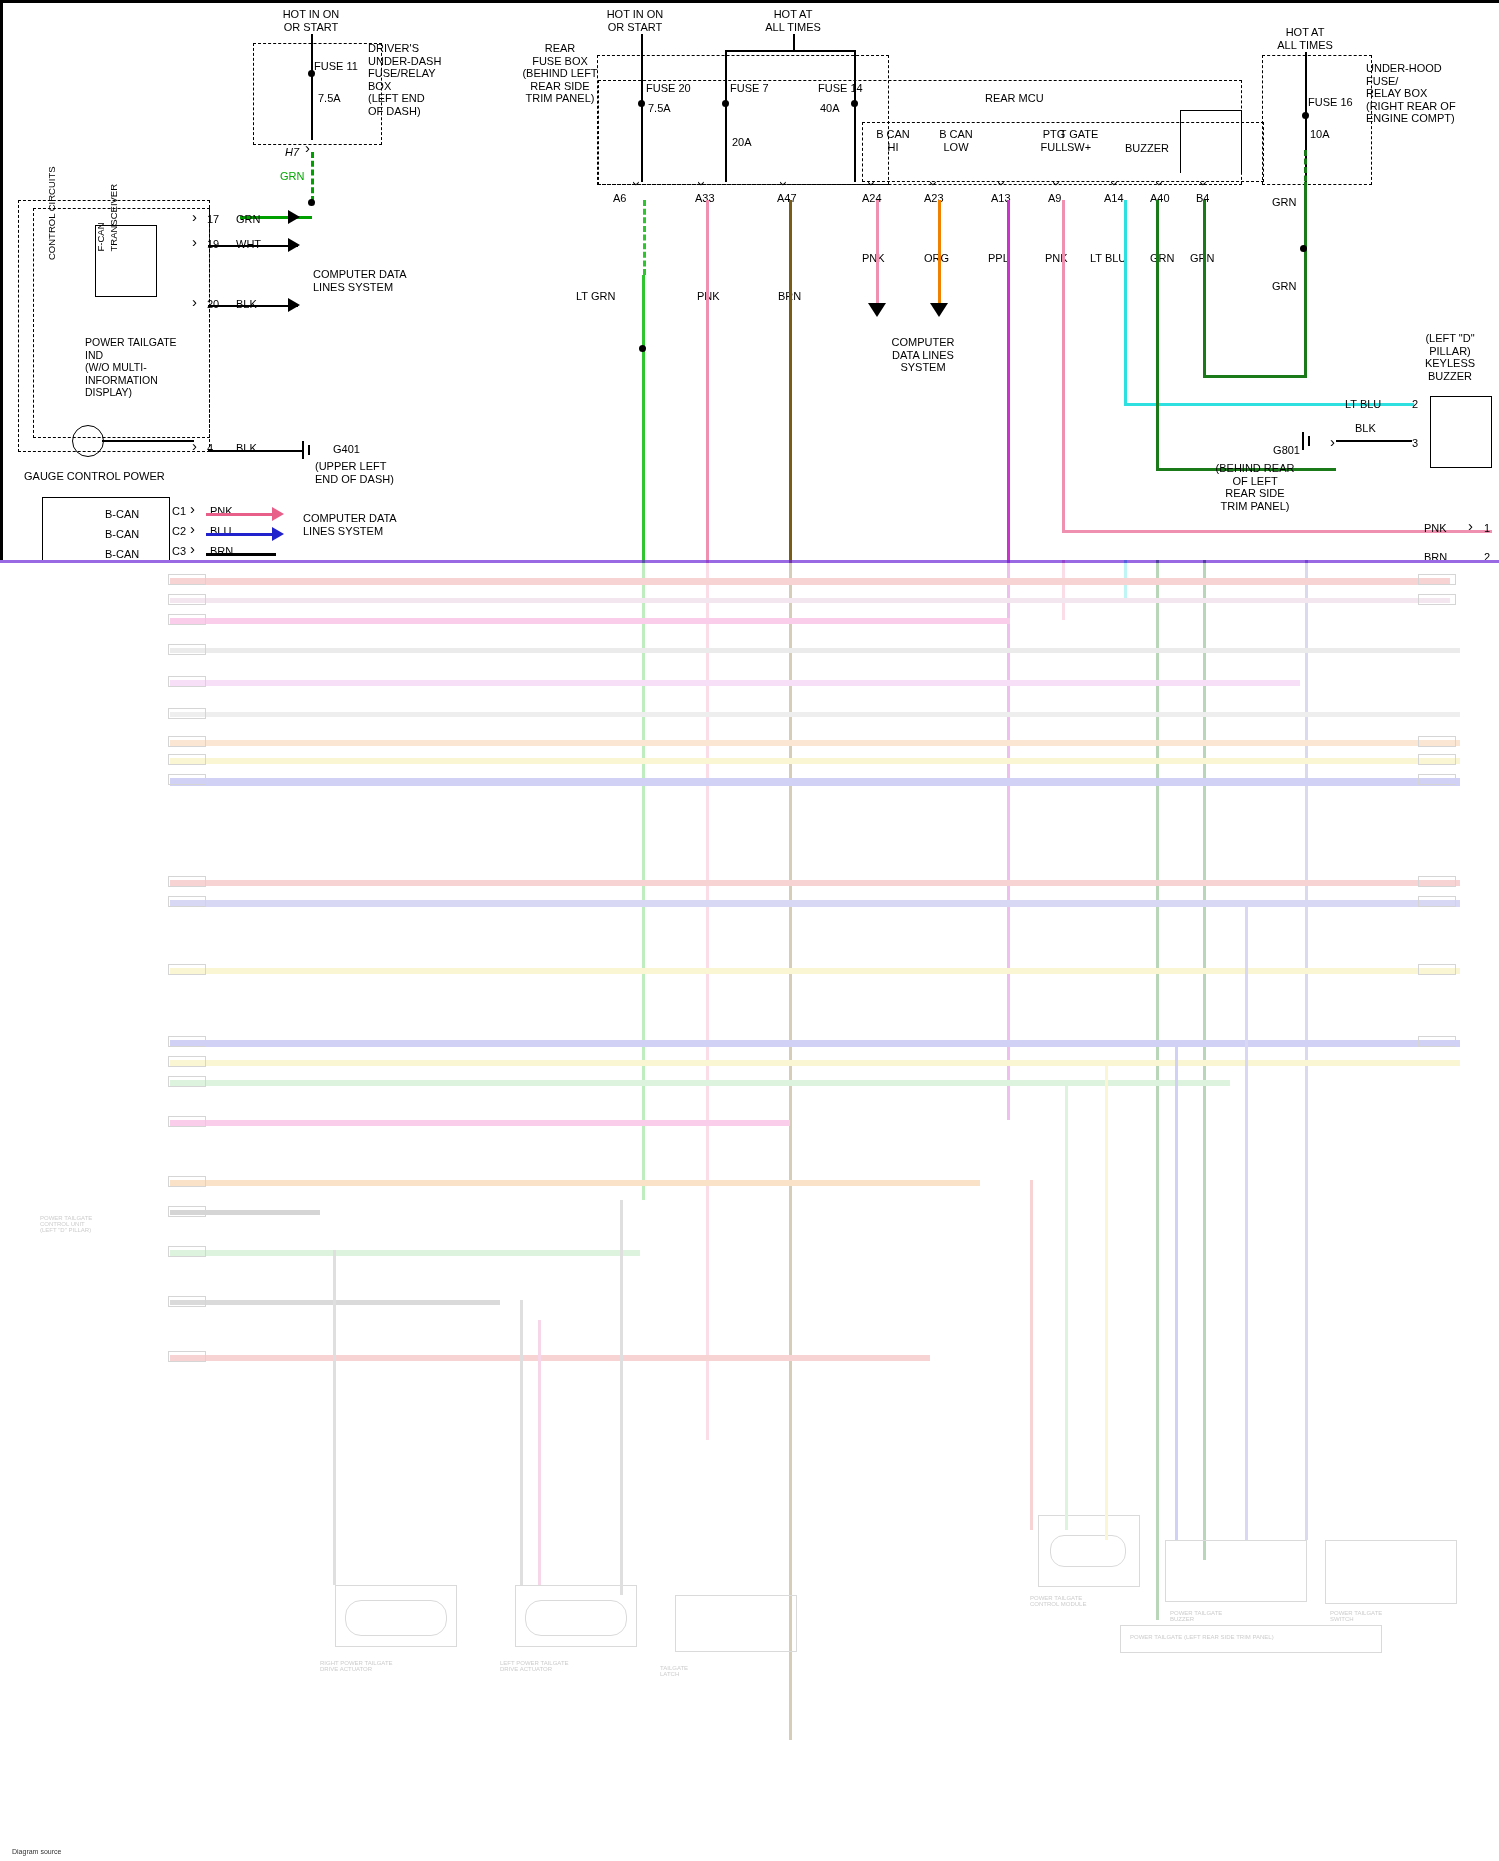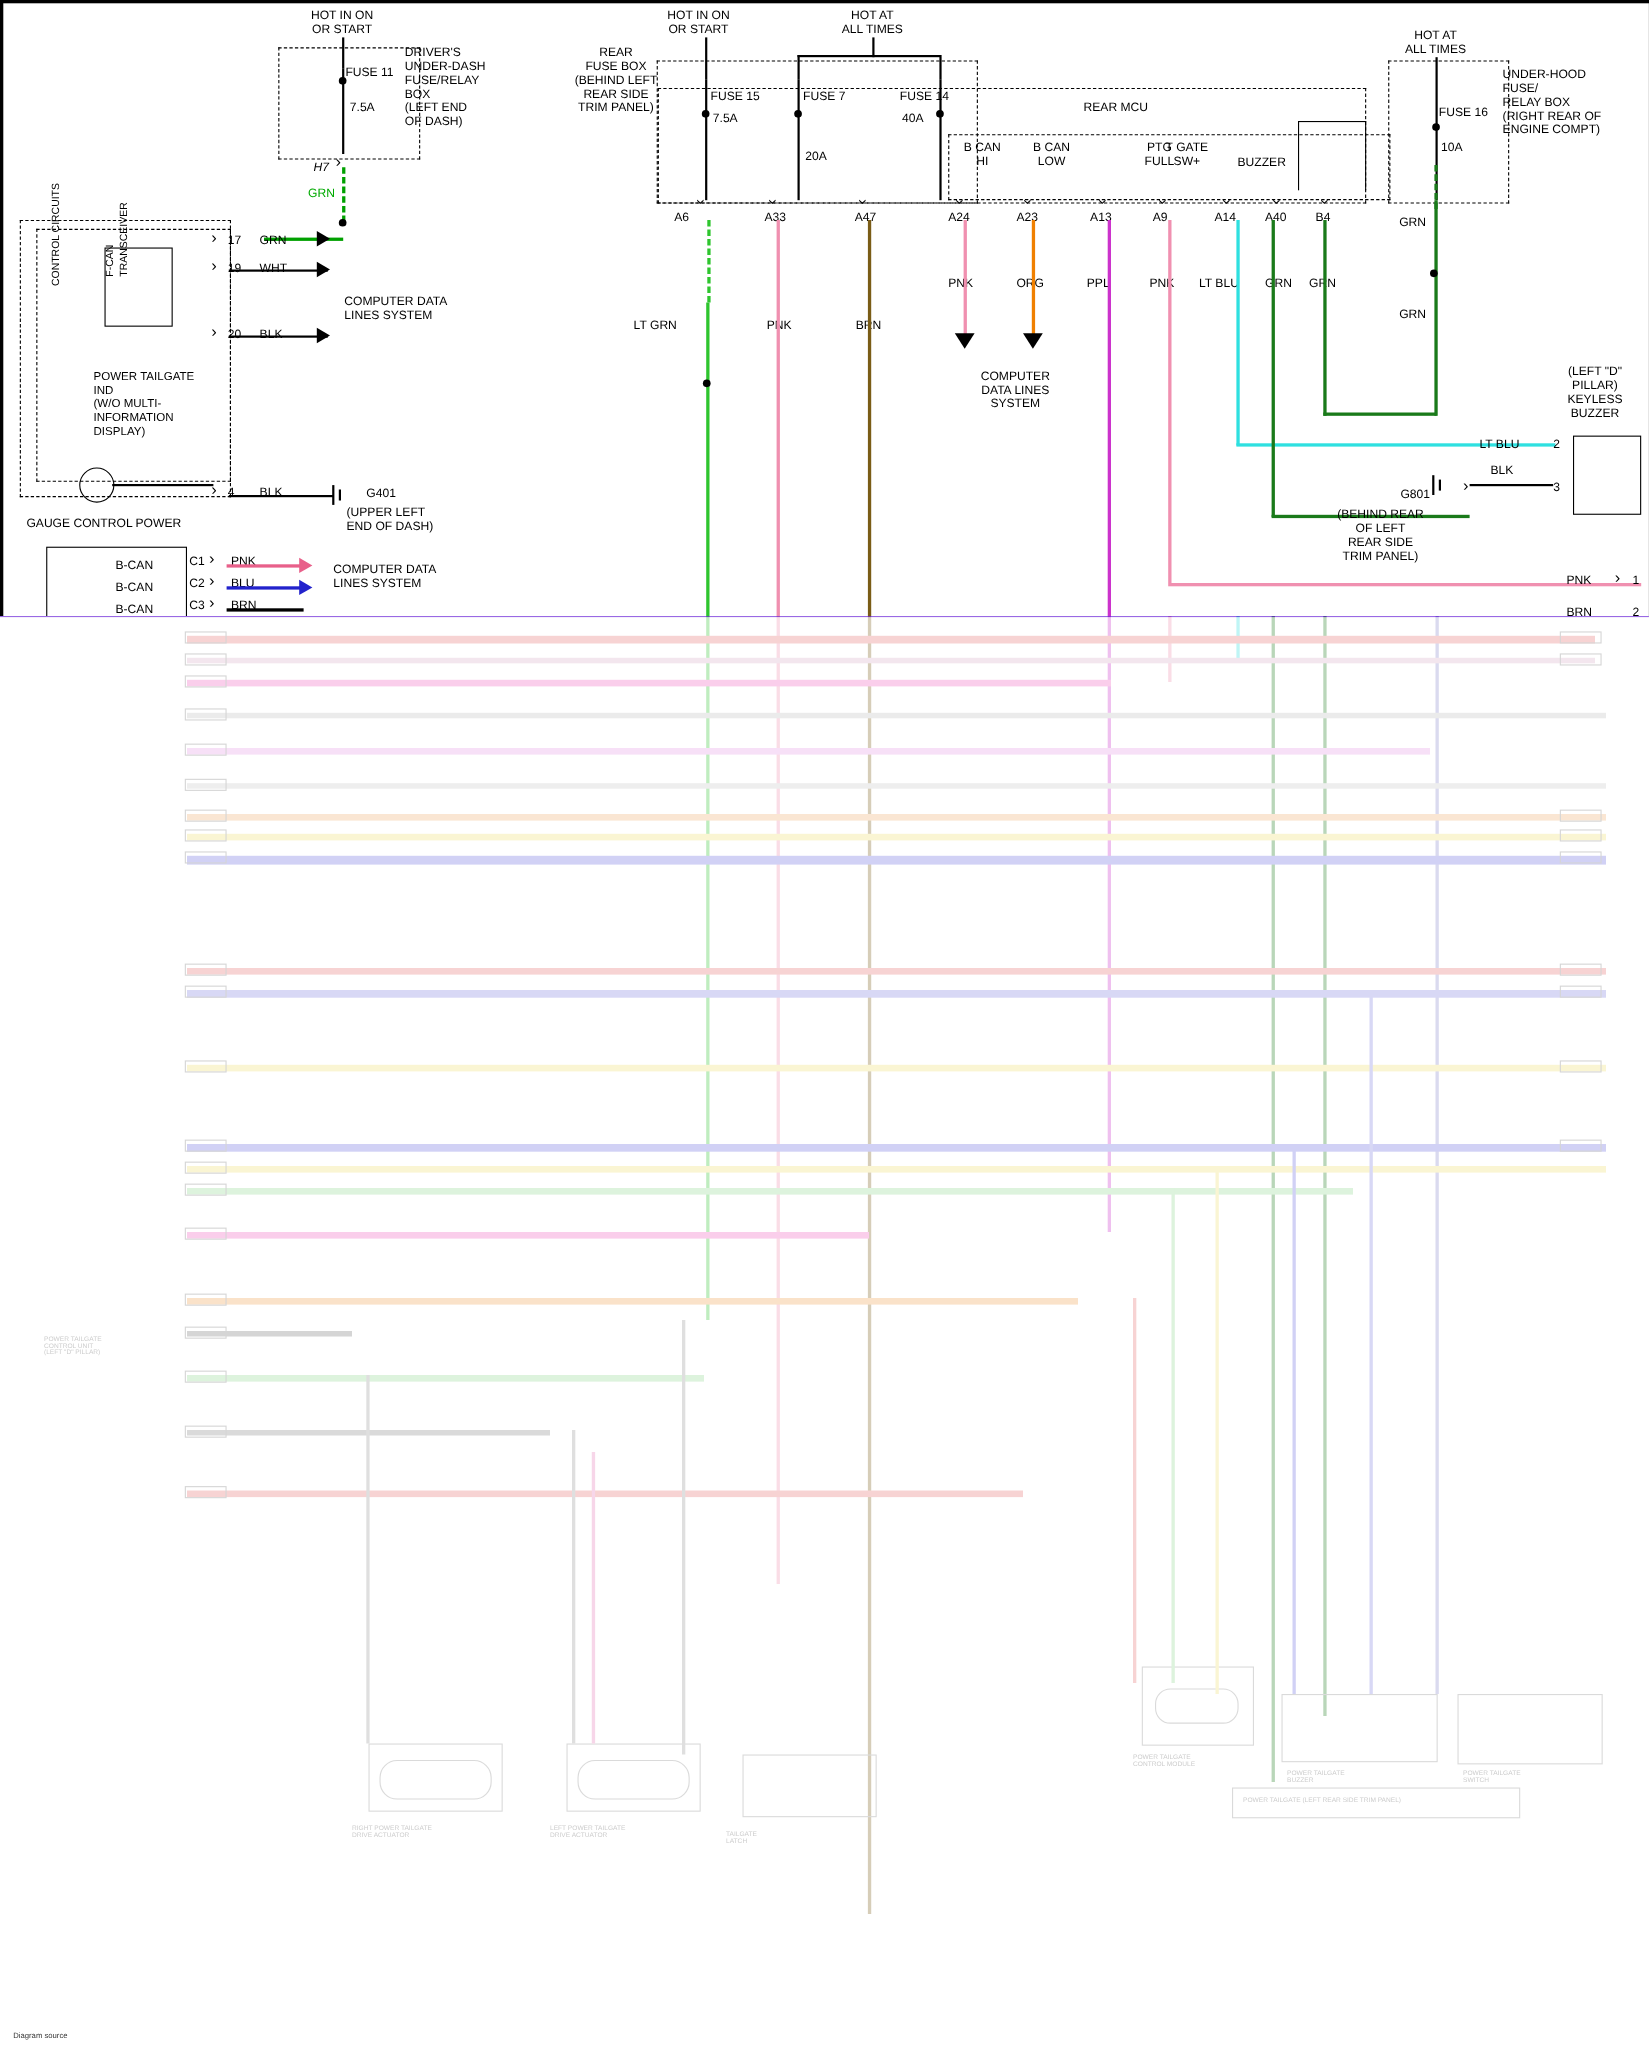--- a/index.html
+++ b/index.html
@@ -21,21 +21,21 @@
     height: 1861px;
     background: #ffffff;
   }
   
   .panel-top {
     position: absolute;
     left: 0; top: 0;
     width: 1499px;
     height: 560px;
     background: #ffffff;
-    border-bottom: 1px solid #6d28d9;
+    border-bottom: 3px solid #6d28d9;
     overflow: hidden;
   }
   .panel-bottom {
     position: absolute;
     left: 0; top: 560px;
     width: 1499px;
     height: 1301px;
     background: #ffffff;
     overflow: hidden;
     opacity: 0.30;
@@ -220,21 +220,21 @@
     <div class="lbl" style="left:303px;top:512px;width:130px;">COMPUTER DATA
 LINES SYSTEM</div>
 
     <div class="dashbox" style="left:597px;top:55px;width:290px;height:128px;"></div>
     <div class="lbl" style="left:515px;top:42px;width:90px;text-align:center;">REAR
 FUSE BOX
 (BEHIND LEFT
 REAR SIDE
 TRIM PANEL)</div>
 
-    <div class="lbl" style="left:646px;top:82px;">FUSE 15</div>
+    <div class="lbl" style="left:646px;top:82px;">FUSE 20</div>
     <div class="lbl" style="left:648px;top:102px;">7.5A</div>
     <div class="wire vline" style="left:641px;top:72px;height:110px;"></div>
     <div class="dot" style="left:638px;top:100px;"></div>
 
     <div class="lbl" style="left:730px;top:82px;">FUSE 7</div>
     <div class="lbl" style="left:732px;top:102px;margin-top:34px;">20A</div>
     <div class="wire vline" style="left:725px;top:72px;height:110px;"></div>
     <div class="dot" style="left:722px;top:100px;"></div>
 
     <div class="lbl" style="left:818px;top:82px;">FUSE 14</div>

